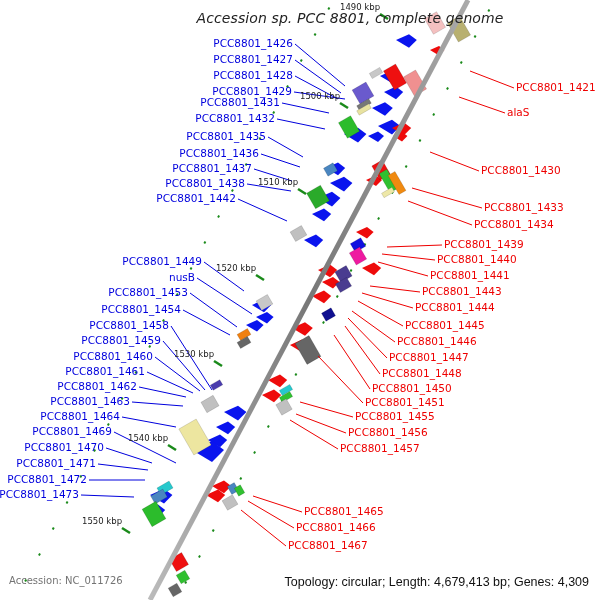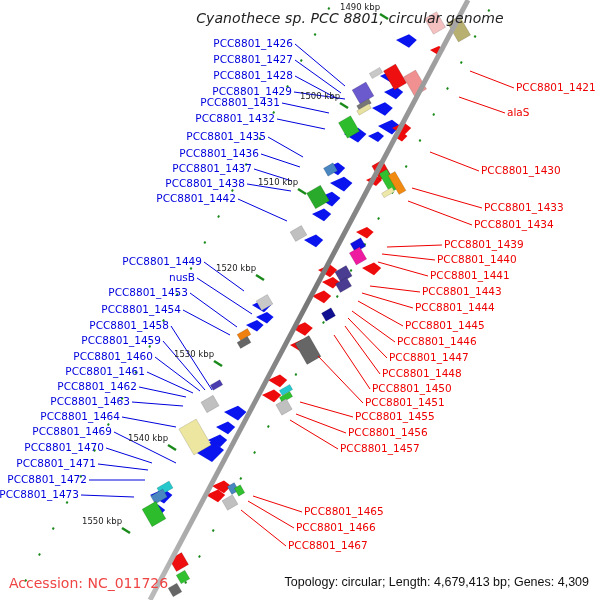--- a/index.html
+++ b/index.html
@@ -1,20 +1,20 @@
 <!DOCTYPE html>
 <html><head>
 <meta charset="utf-8">
 <style>
   html, body { margin:0; padding:0; background:#ffffff; }
   body { width:600px; height:600px; overflow:hidden; position:relative; font-family:"DejaVu Sans", sans-serif; }
   #map { position:absolute; left:0; top:0; width:600px; height:600px; }
   .title { position:absolute; left:0; width:600px; top:10px; text-align:center; font-family:"DejaVu Sans", sans-serif; font-style:italic; font-size:14px; color:#222; letter-spacing:0.1px; }
   .title span { padding-left:100px; }
-  .footer-left { position:absolute; left:9px; top:575px; font-size:14px; color:#ef4444; font-family:"DejaVu Sans", sans-serif; }
+  .footer-left { position:absolute; left:9px; top:575px; font-size:10px; color:#737373; font-family:"DejaVu Sans", sans-serif; }
   .footer-right { position:absolute; right:11px; top:575px; font-size:12.5px; color:#111; font-family:Liberation Sans, sans-serif; }
   .lbl { font-family:"DejaVu Sans", sans-serif; font-size:10.5px; }
   .kbp { font-family:"DejaVu Sans", sans-serif; font-size:8.5px; fill:#222; }
 </style>
 </head>
 <body>
 
 <svg id="map" xmlns="http://www.w3.org/2000/svg" width="600" height="600" viewBox="0 0 600 600">
   <defs>
     <linearGradient id="bb" x1="0" y1="0" x2="1" y2="0">
@@ -263,15 +263,15 @@
       <text x="340" y="10" class="kbp" fill="#bbbbbb">1490 kbp</text>
       <text x="300" y="99" class="kbp" fill="#222">1500 kbp</text>
       <text x="258" y="185" class="kbp" fill="#222">1510 kbp</text>
       <text x="216" y="271" class="kbp" fill="#222">1520 kbp</text>
       <text x="174" y="357" class="kbp" fill="#222">1530 kbp</text>
       <text x="128" y="441" class="kbp" fill="#222">1540 kbp</text>
       <text x="82" y="524" class="kbp" fill="#222">1550 kbp</text>
     </g>
 </svg>
 
-<div class="title"><span>Cyanothece sp. PCC 8801, circular genome</span></div>
+<div class="title"><span>Accession sp. PCC 8801, complete genome</span></div>
 <div class="footer-left">Accession: NC_011726</div>
 <div class="footer-right">Topology: circular; Length: 4,679,413 bp; Genes: 4,309</div>
 
 </body></html>

